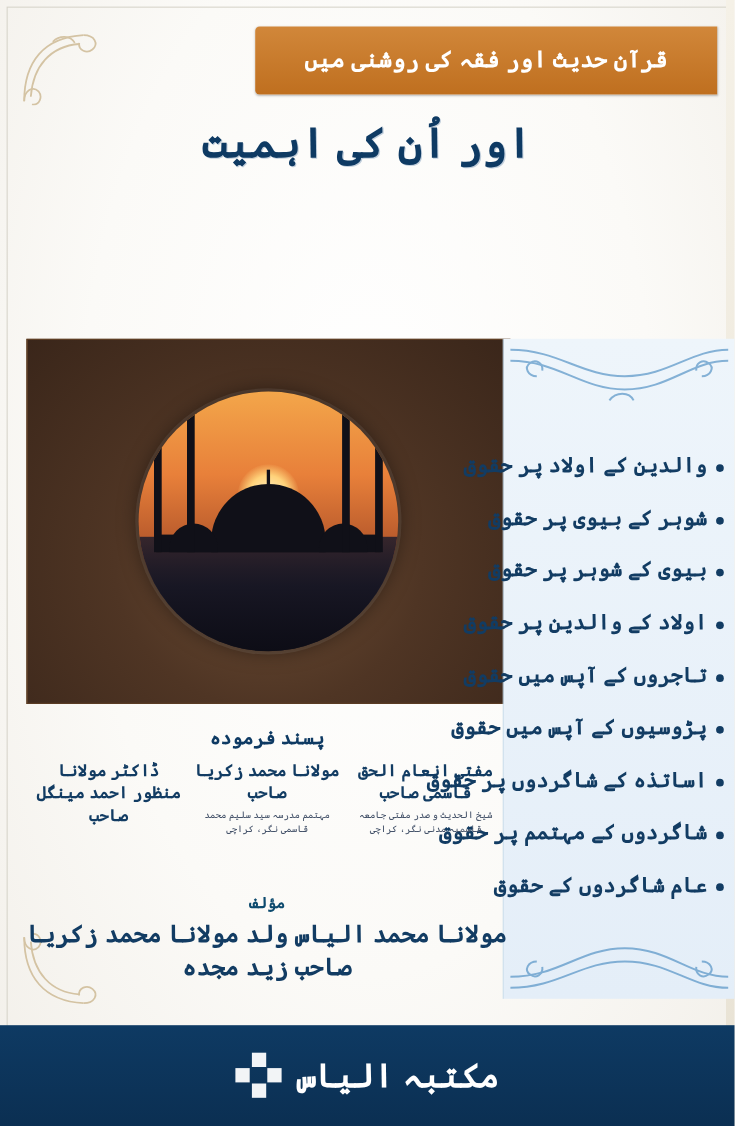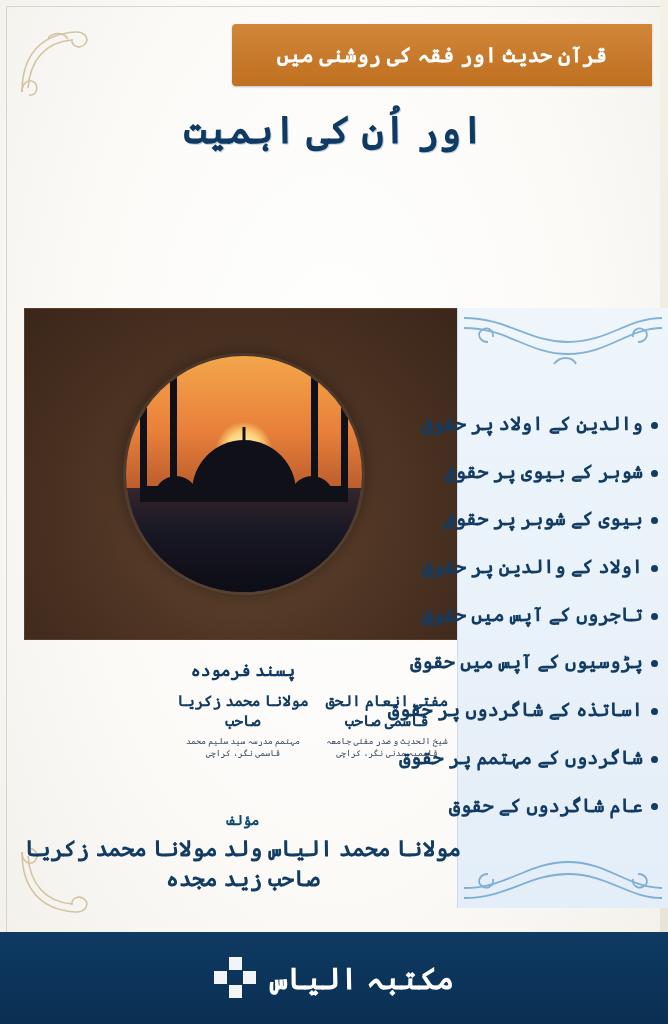--- a/index.html
+++ b/index.html
@@ -467,20 +467,21 @@
     <div class="endorse-row">
       <div class="endorse-col">
         <div class="endorse-name">مفتی انعام الحق قاسمی صاحب</div>
         <div class="endorse-desc">شیخ الحدیث و صدر مفتی جامعہ قاسمیہ مدنی نگر، کراچی</div>
       </div>
       <div class="endorse-col">
         <div class="endorse-name">مولانا محمد زکریا صاحب</div>
         <div class="endorse-desc">مہتمم مدرسہ سید سلیم محمد قاسمی نگر، کراچی</div>
       </div>
       <div class="endorse-col">
+        <div class="endorse-name">ڈاکٹر مولانا منظور احمد مینگل صاحب</div>
       </div>
     </div>
   </div>
 
   <div class="author-block">
     <div class="author-label">مؤلف</div>
     <div class="author-name">مولانا محمد الیاس ولد مولانا محمد زکریا صاحب زید مجدہ</div>
   </div>
 
   <div class="footer">

